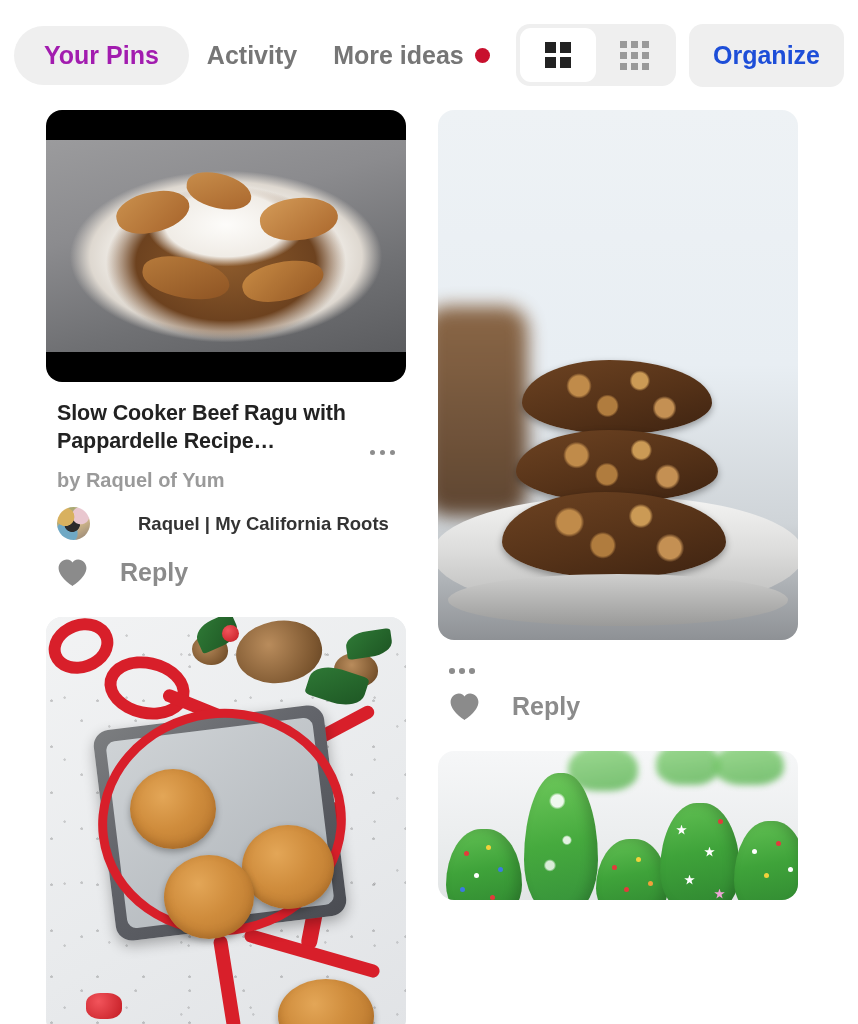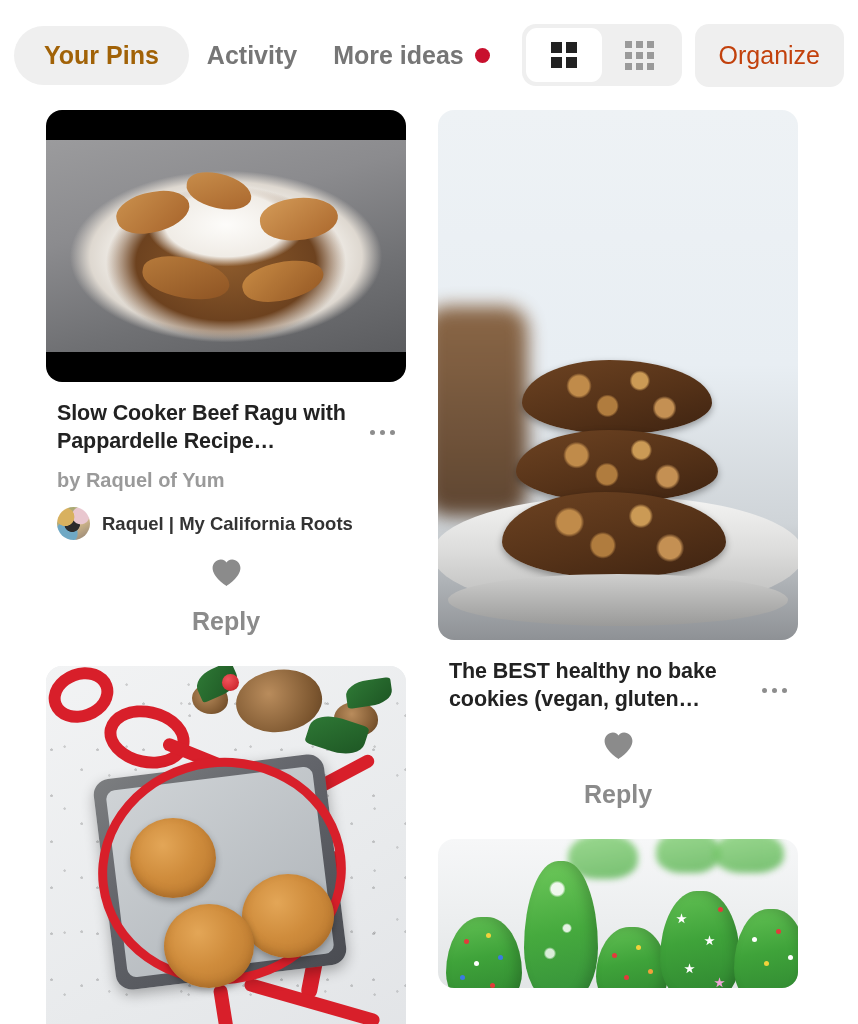--- a/index.html
+++ b/index.html
@@ -24,21 +24,21 @@
   .tab {
     font-size: 25px;
     font-weight: bold;
     color: #767676;
     white-space: nowrap;
     display: flex;
     align-items: center;
     cursor: pointer;
   }
   .tab.active {
-    color: #a16207;
+    color: #a21caf;
     background: #efefef;
     border-radius: 30px;
     padding: 15px 30px;
     text-align: right;
   }
   .tab.plain { padding: 15px 18px; }
   .badge-dot {
     width: 15px; height: 15px;
     border-radius: 50%;
     background: #c8102e;
@@ -79,22 +79,22 @@
     grid-template-columns: repeat(3, 7px);
     grid-template-rows: repeat(3, 7px);
     gap: 4px;
   }
   .grid3 i { background: #9a9a9a; display: block; width: 7px; height: 7px; }
 
   .organize-btn {
     background: #efefef;
     border-radius: 14px;
     font-size: 25px;
-    font-weight: normal;
-    color: #c2410c;
+    font-weight: bold;
+    color: #1d4ed8;
     padding: 17px 24px;
     cursor: pointer;
     white-space: nowrap;
   }
 
   
   .board {
     position: absolute;
     top: 110px; left: 0;
     width: 858px;
@@ -110,21 +110,21 @@
     width: 360px;
     border-radius: 16px;
     overflow: hidden;
     position: relative;
     background: #eaeaea;
   }
 
   .pin-meta { padding: 0 11px; }
   .pin-title-row {
     display: flex;
-    align-items: center;
+    align-items: flex-end;
     justify-content: space-between;
     gap: 10px;
     margin-top: 17px;
   }
   .pin-title {
     font-size: 21.5px;
     font-weight: bold;
     color: #222222;
     line-height: 1.31;
     letter-spacing: -0.1px;
@@ -160,28 +160,28 @@
     flex: 0 0 auto;
     overflow: hidden;
     position: relative;
   }
   .author-name {
     font-size: 18.5px;
     font-weight: bold;
     color: #333333;
     white-space: nowrap;
     overflow: hidden;
+    margin-left: 36px;
   }
   .pin-reply {
     display: flex;
     align-items: center;
-    gap: 20px;
+    gap: 32px;
     margin-top: 18px;
     cursor: pointer;
-    flex-direction: column;
   }
   .heart { width: 31px; height: 29px; flex: 0 0 auto; }
   .reply-label {
     font-size: 25px;
     font-weight: bold;
     color: #8b8b8b;
   }
 
   
   .img-ragu { height: 272px; background: #000000; }
@@ -445,21 +445,20 @@
       <div class="pin-img img-cookies">
         <div class="cookie-blur"></div>
         <div class="cookie-plate"></div>
         <div class="cookie" style="left:84px;top:250px;width:190px;height:74px;"></div>
         <div class="cookie" style="left:78px;top:320px;width:202px;height:72px;"></div>
         <div class="cookie" style="left:64px;top:382px;width:224px;height:86px;"></div>
         <div class="cookie-plate2"></div>
       </div>
       <div class="pin-meta">
         <div class="pin-title-row">
-          <div class="pin-title">The BEST healthy no bake cookies (vegan, gluten…</div>
           <div class="dots">
               <i></i>
               <i></i>
               <i></i>
             </div>
         </div>
         <div class="pin-reply">
           <svg class="heart" viewBox="0 0 32 30">
             <path d="M16 29S1.6 19.9 1.6 10.4C1.6 5.2 5.6 1.5 10.2 1.5c3 0 5 1.6 5.8 3.1.8-1.5 2.8-3.1 5.8-3.1 4.6 0 8.6 3.7 8.6 8.9C30.4 19.9 16 29 16 29z" fill="#8b8b8b"></path>
           </svg>

